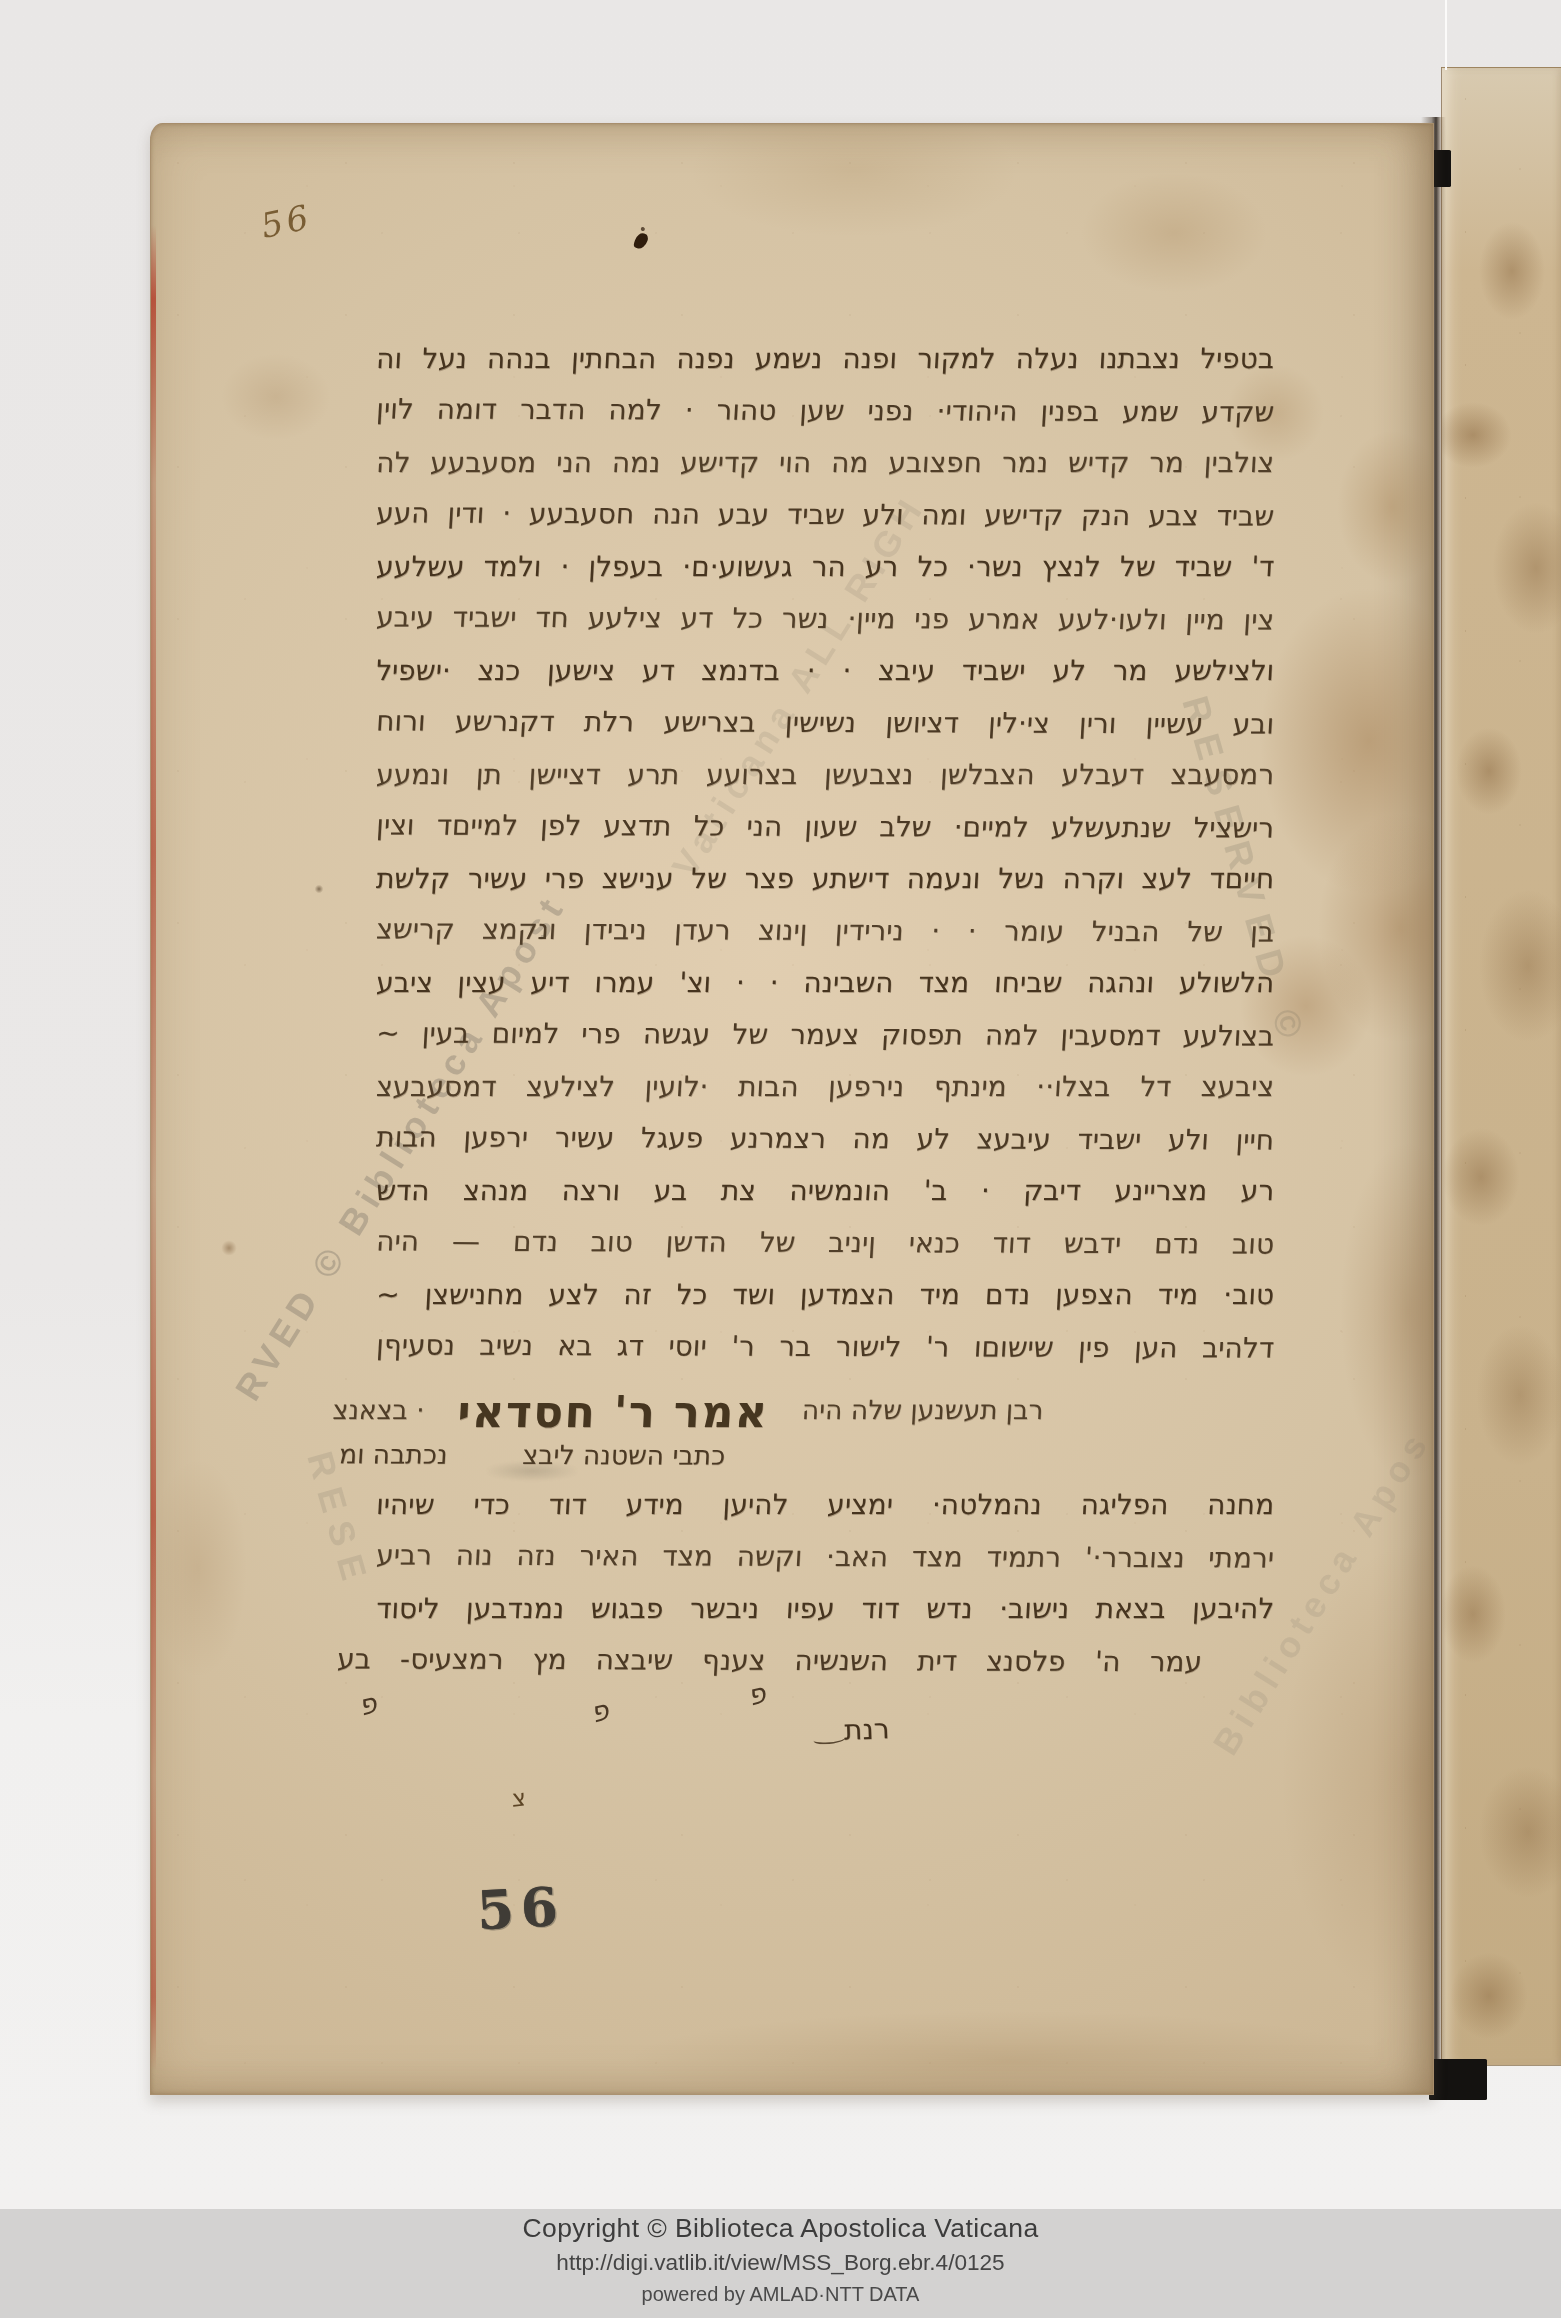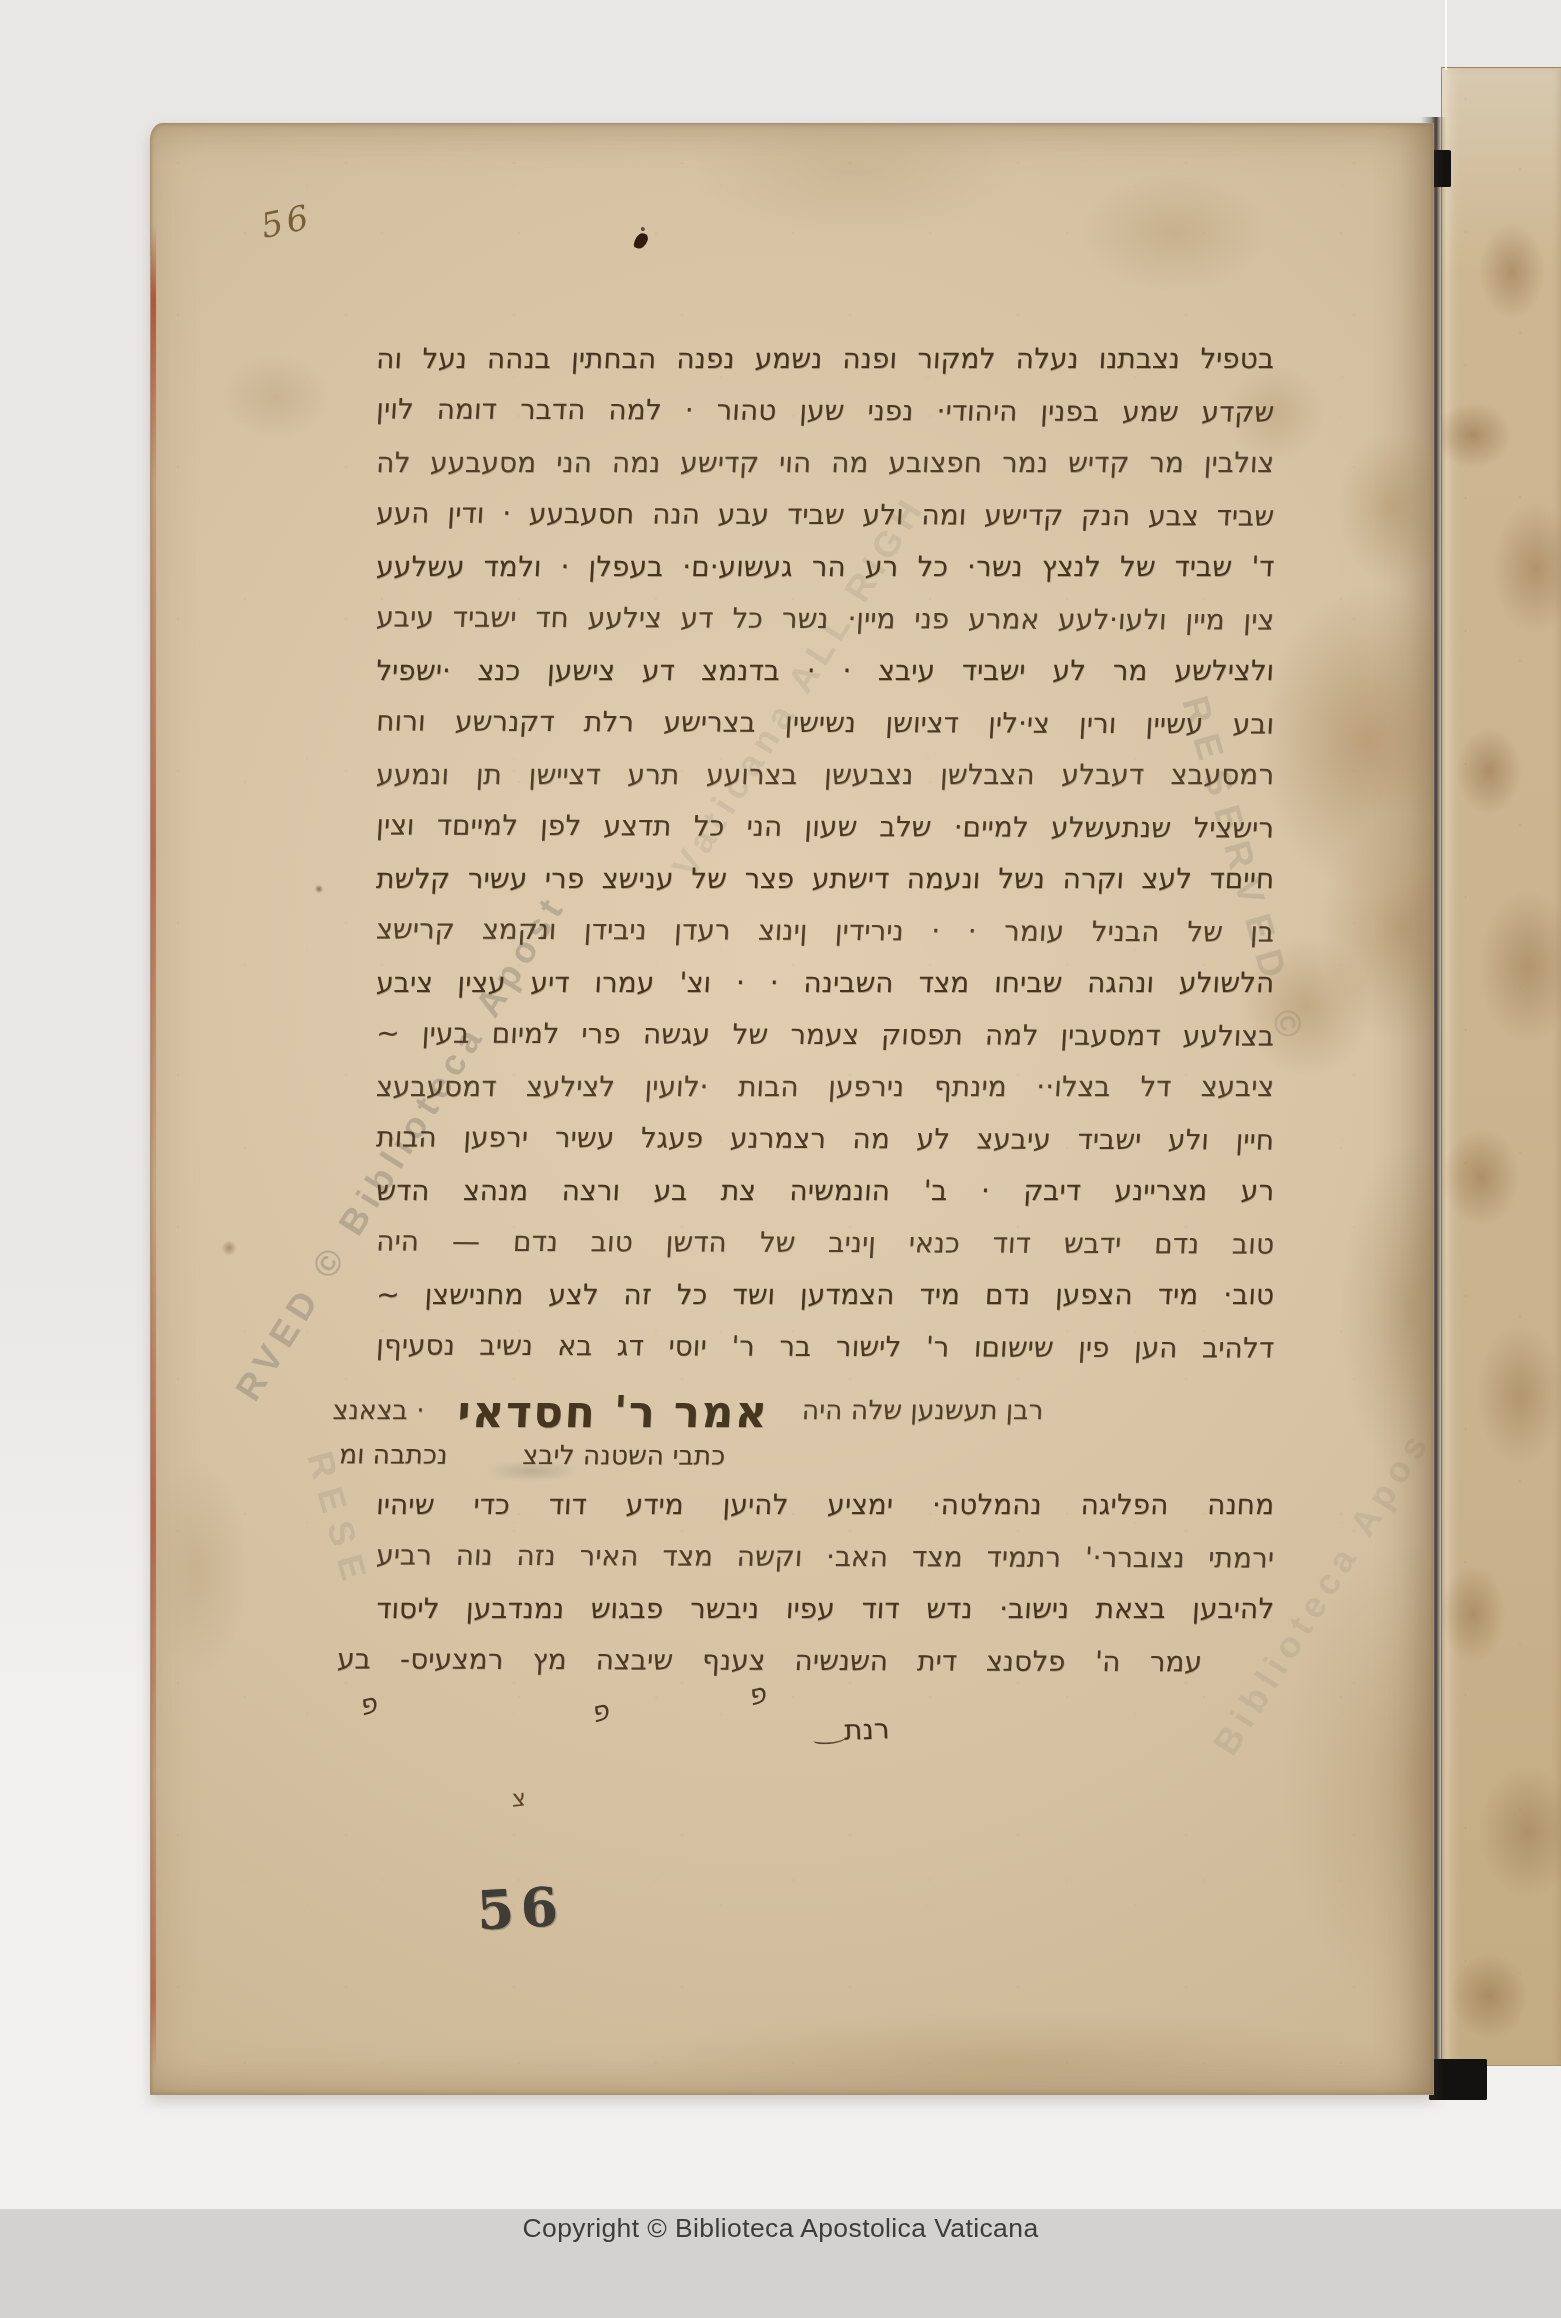--- a/index.html
+++ b/index.html
@@ -236,16 +236,18 @@
     </div>
 
   <div class="ghost-smudge"></div>
   <div class="quire-mark">צ</div>
   <div class="page-stamp">56</div>
 </div>
 
 <div class="footer-bar">
   <div class="footer-center">
     <div class="f-copyright">Copyright © Biblioteca Apostolica Vaticana</div>
+    <div class="f-url">http://digi.vatlib.it/view/MSS_Borg.ebr.4/0125</div>
+    <div class="f-powered">powered by AMLAD·NTT DATA</div>
   </div>
 
 </div>
 
 
 </body></html>

